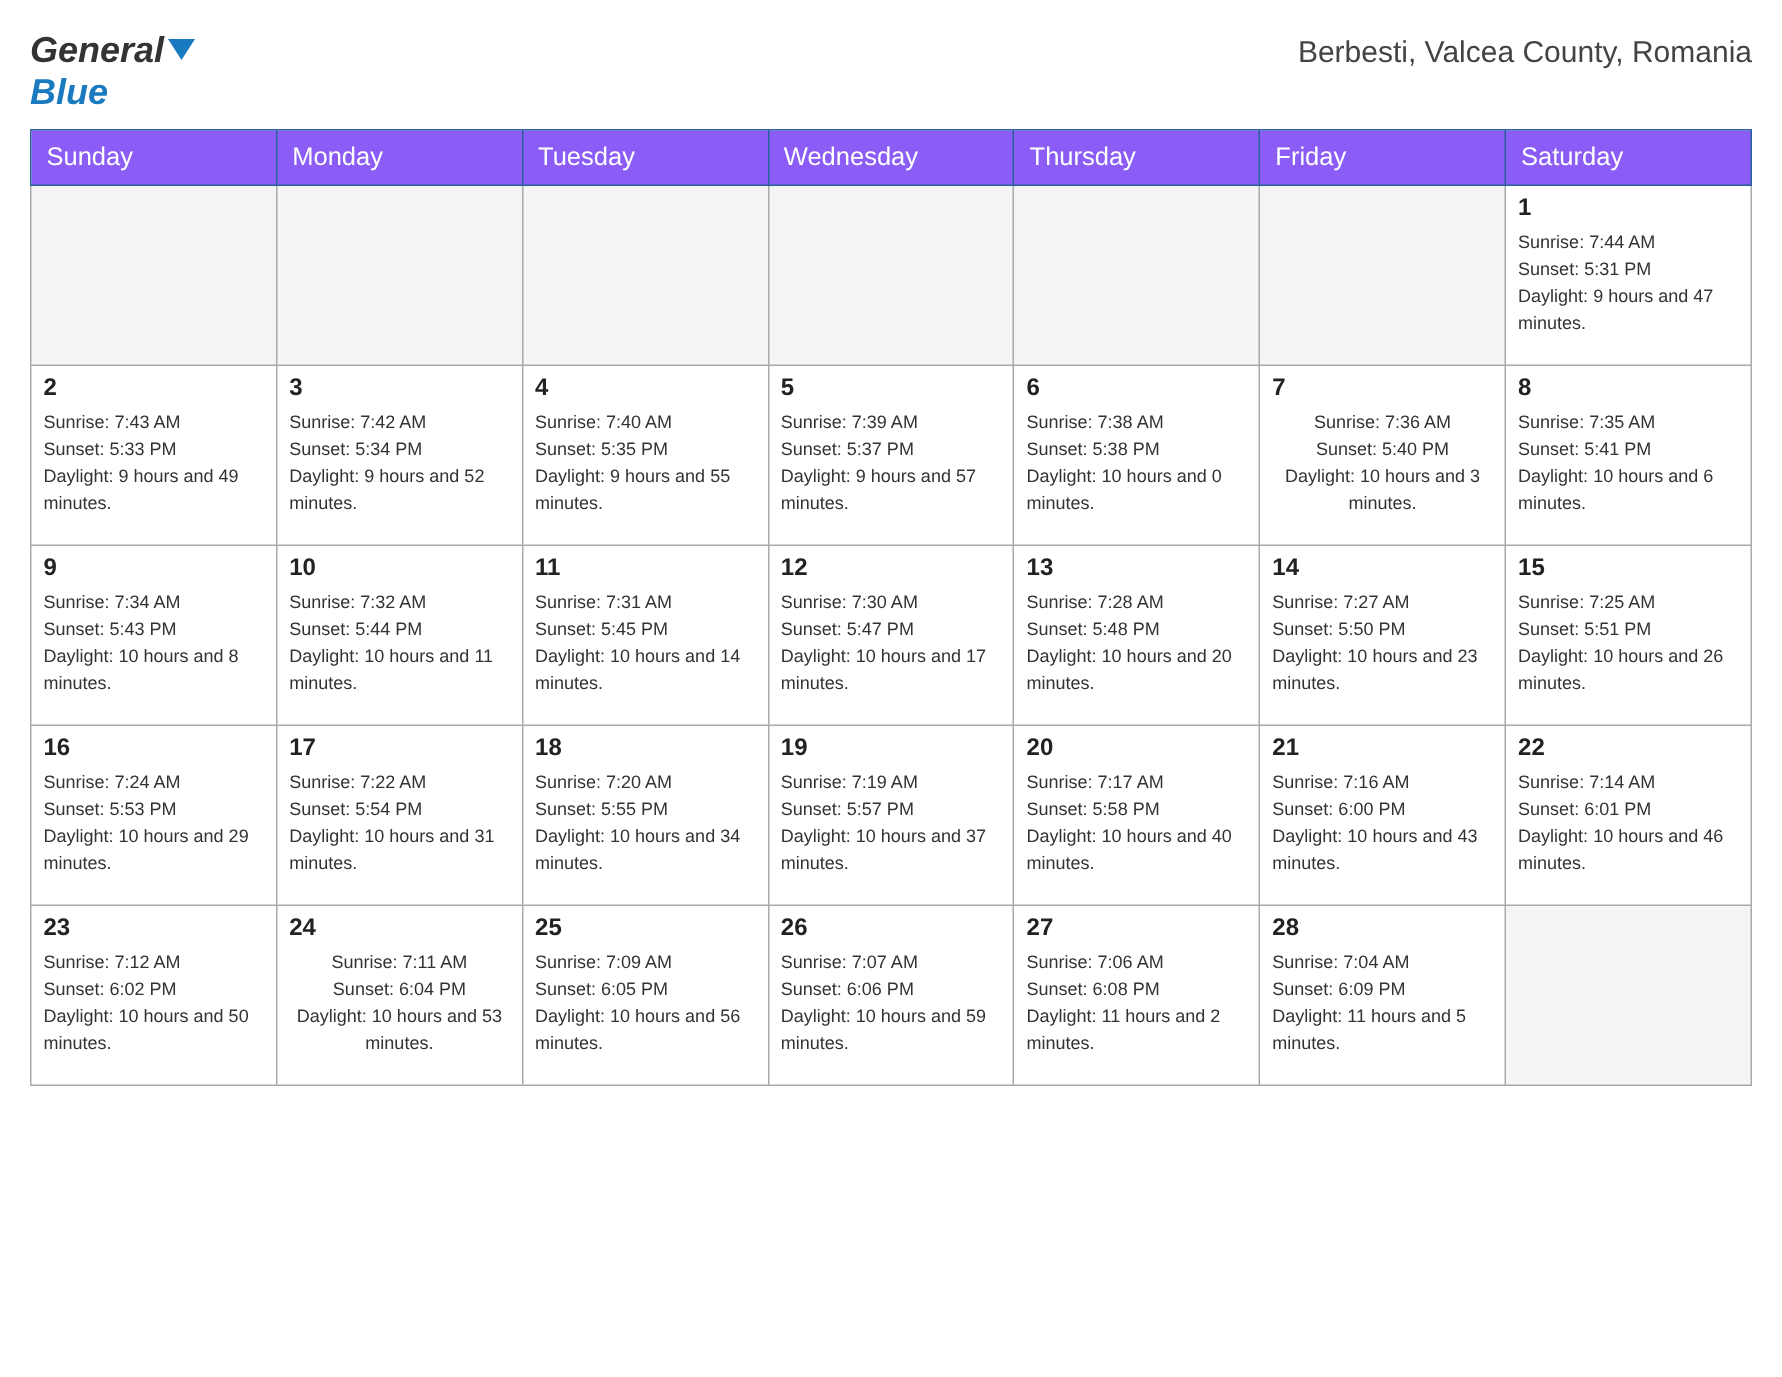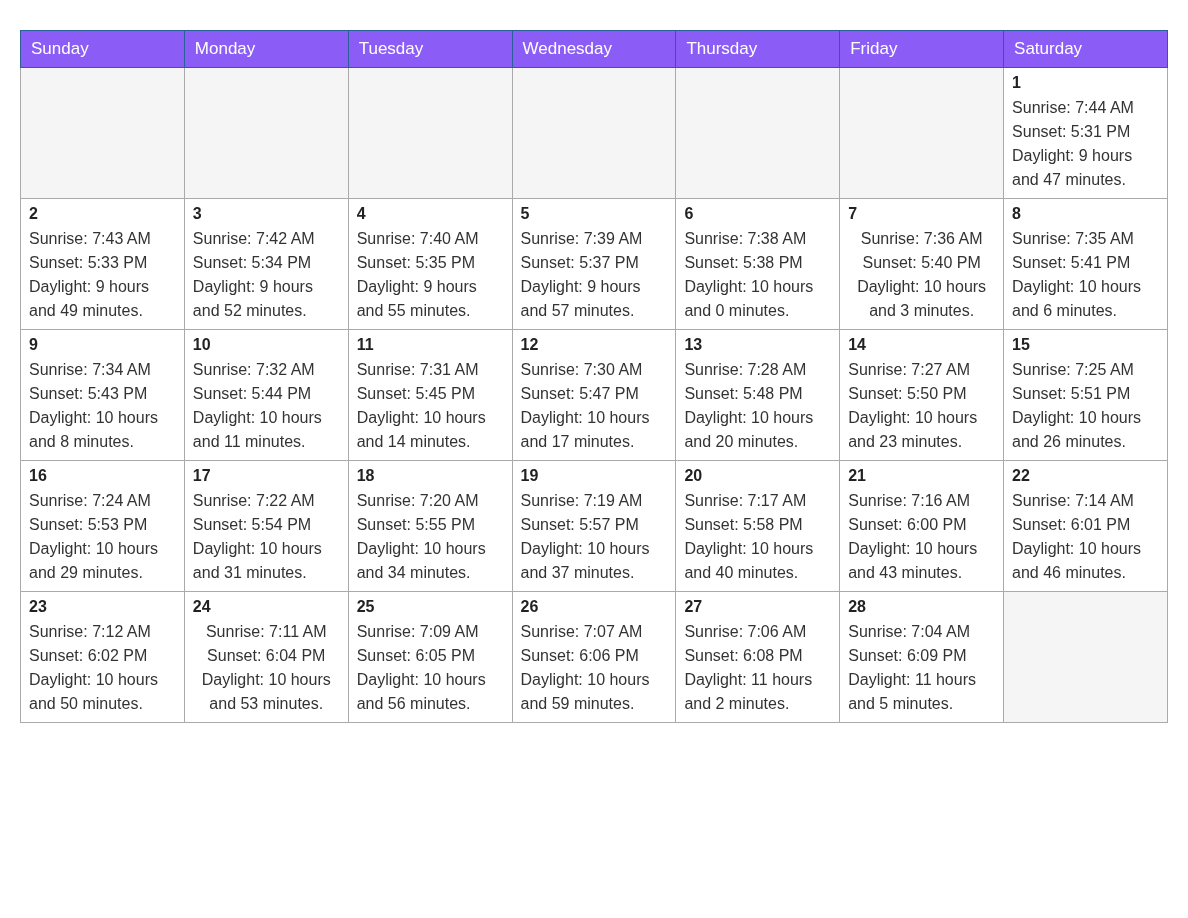--- a/index.html
+++ b/index.html
@@ -56,21 +56,21 @@
     .calendar td.empty {
       background: #f5f5f5;
     }
     .day-number {
       font-size: 16px;
       font-weight: bold;
       color: #222;
       margin-bottom: 4px;
     }
     .day-info {
-      font-size: 16px;
+      font-size: 12px;
       color: #333;
       line-height: 1.5;
     }
     .logo-row {
       display: flex;
       align-items: center;
     }
     .logo-general {
       font-size: 24px;
       font-weight: bold;
@@ -86,21 +86,35 @@
     }
     .logo-container {
       display: flex;
       flex-direction: column;
     }
   </style>
 </head>
 <body>
 
 <div class="header">
+  <div class="logo-container">
+    <div class="logo-row">
+      <span class="logo-general">General</span>
+      <span style="display:inline-block;margin-left:3px;margin-top:2px;">
+        <svg width="18" height="14" viewBox="0 0 18 14">
+          <polygon points="0,0 18,0 9,14" fill="#1a7abf"></polygon>
+        </svg>
+      </span>
+    </div>
+    <div>
+      <span class="logo-blue-text">Blue</span>
+    </div>
+  </div>
   <div class="title-block">
+    <div class="location-title">Berbesti, Valcea County, Romania</div>
   </div>
 </div>
 
 <table class="calendar">
   <thead>
     <tr>
     <th>Sunday</th>
         <th>Monday</th>
         <th>Tuesday</th>
         <th>Wednesday</th>

